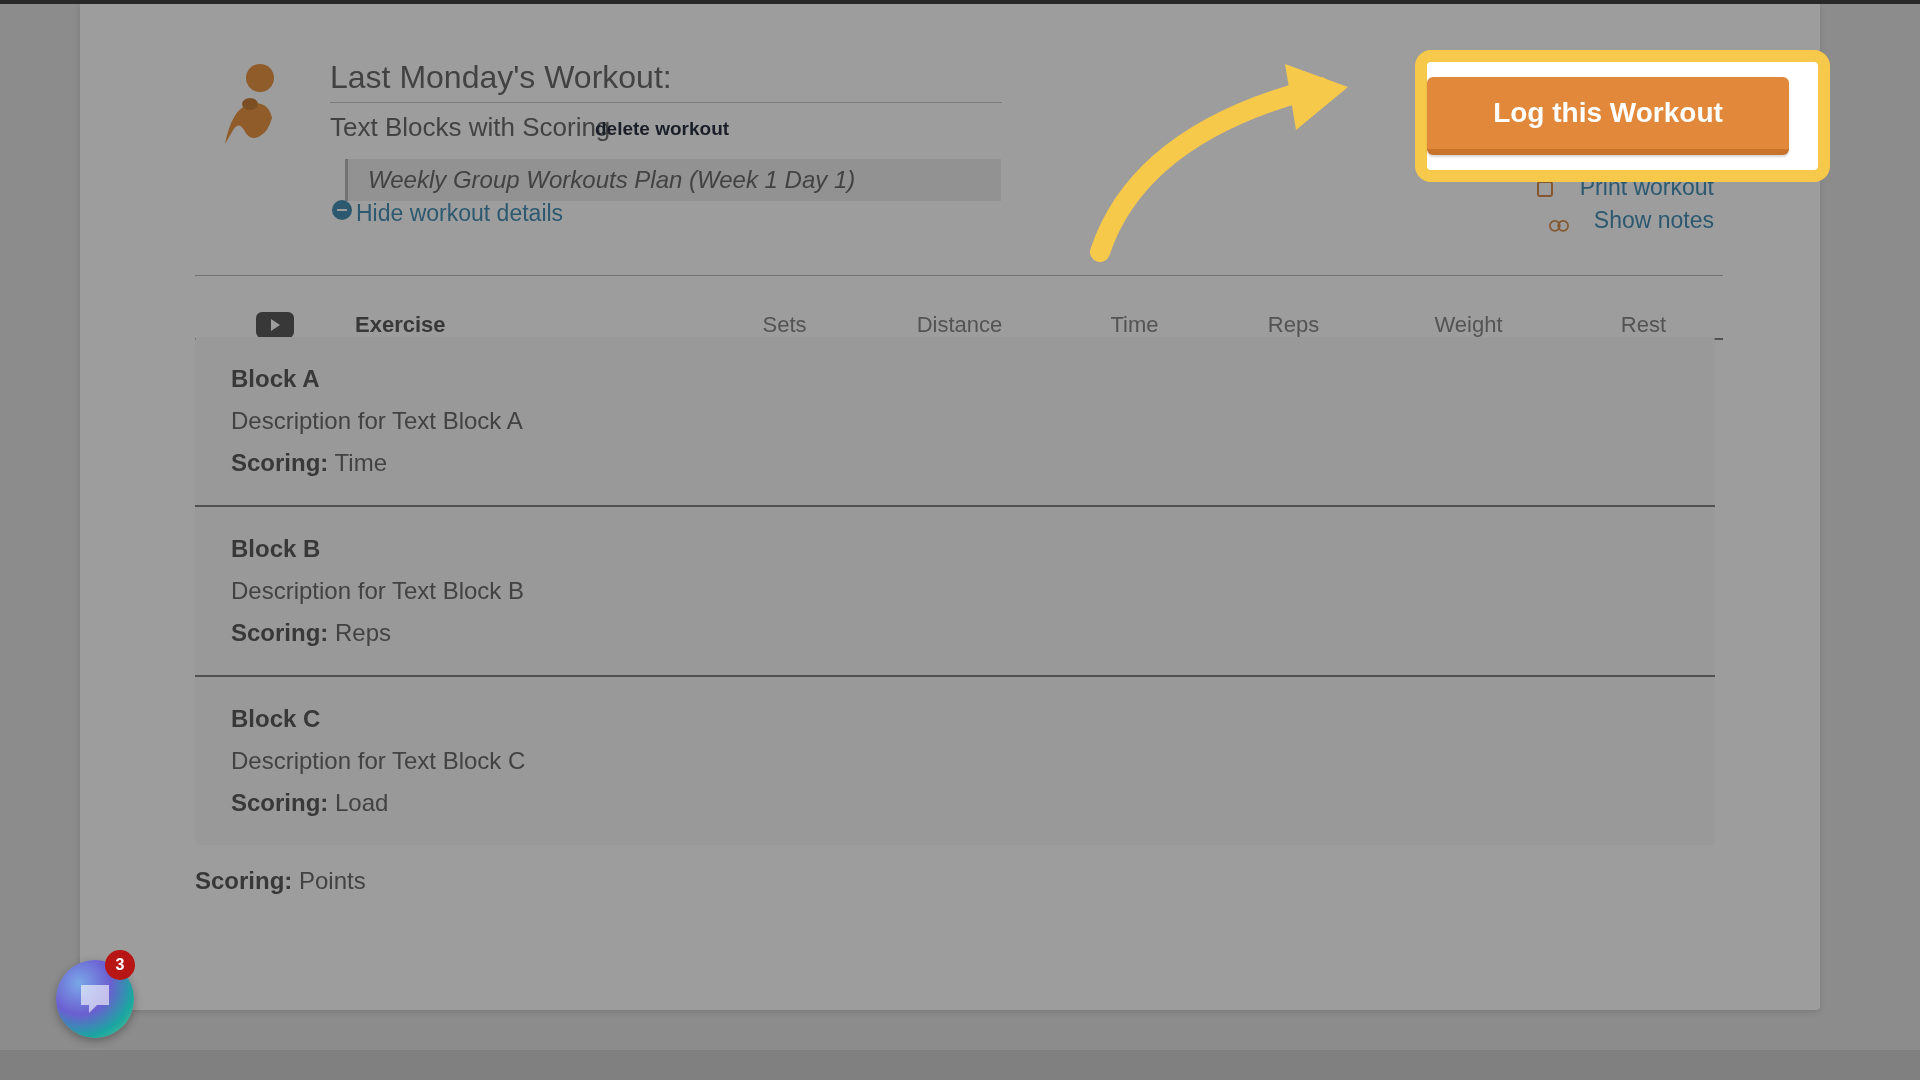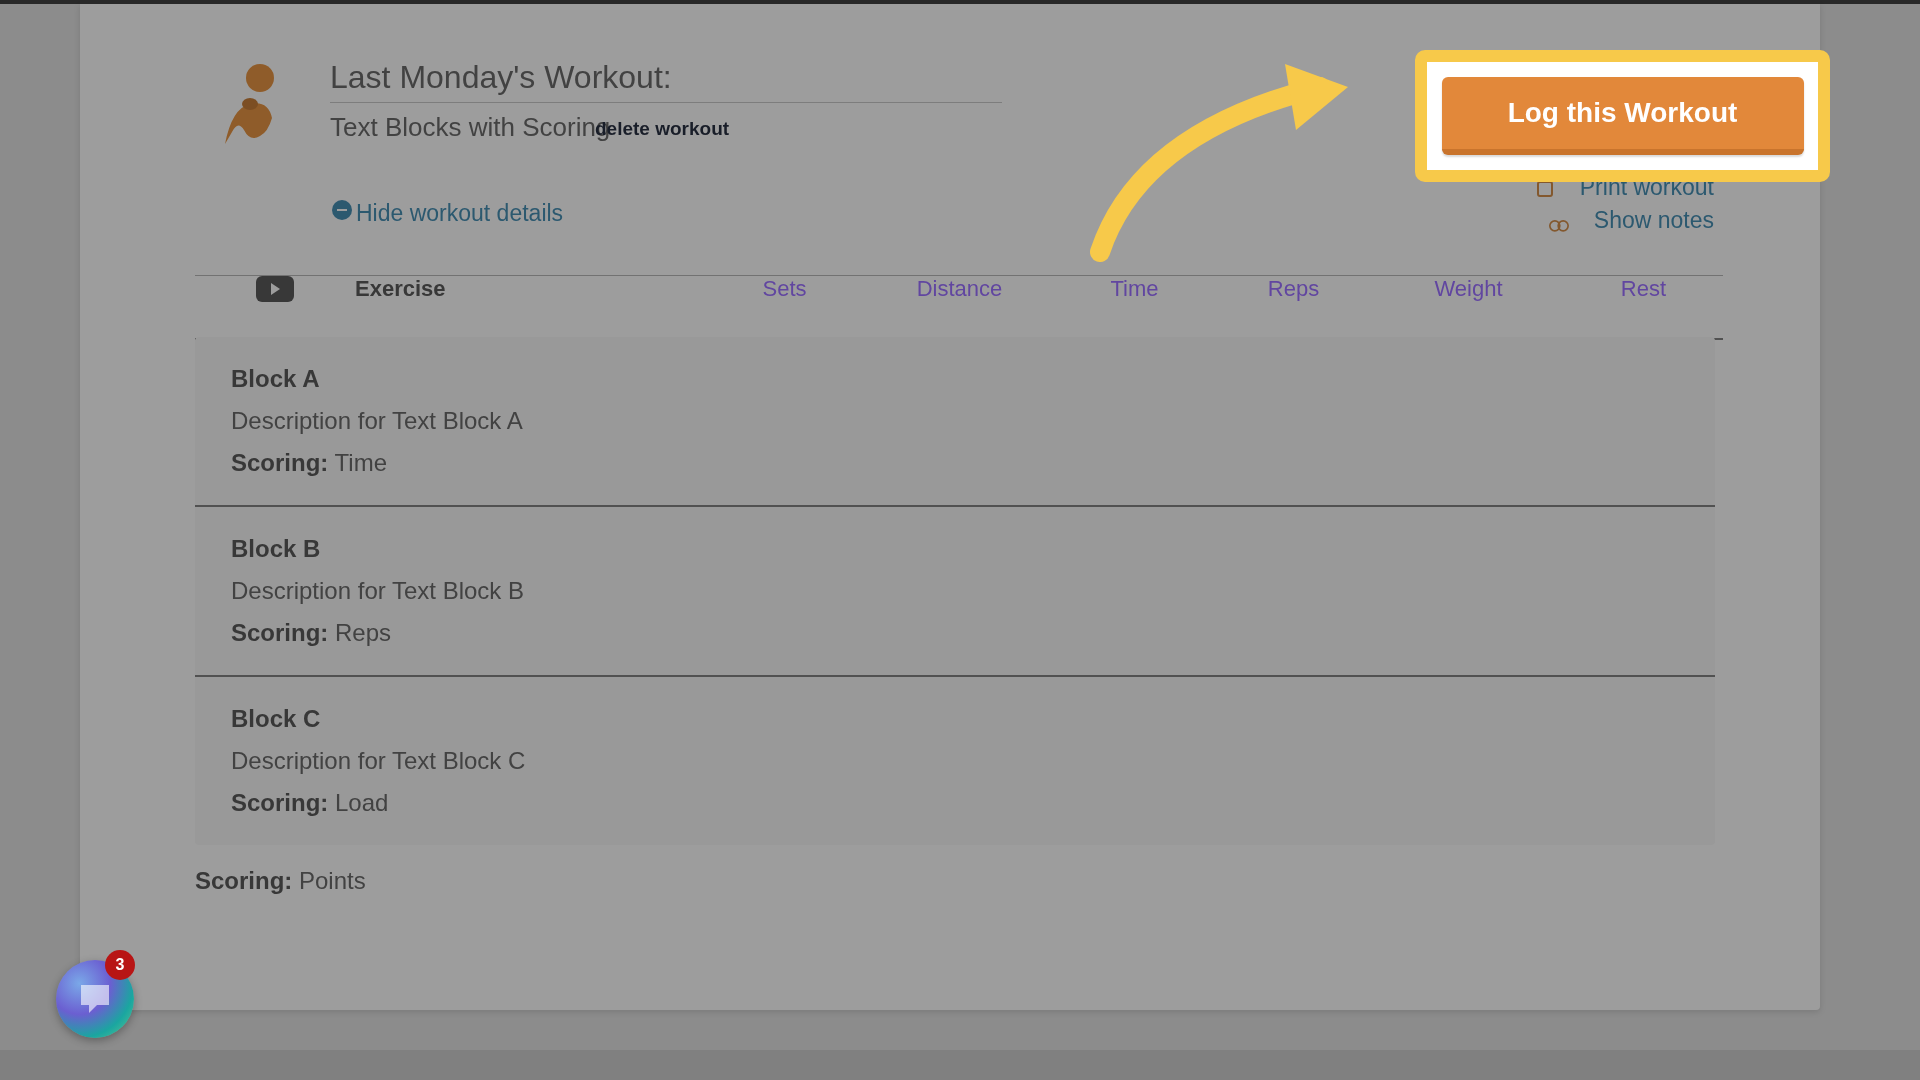--- a/index.html
+++ b/index.html
@@ -118,24 +118,23 @@
   
   .highlight-frame {
     position: absolute;
     right: 90px;
     top: 50px;
     width: 415px;
     height: 132px;
     background: #fff;
     border: 12px solid #f7c94a;
     box-sizing: border-box;
-    border-radius: 10px;
+    border-radius: 16px;
     display: flex;
     align-items: center;
-    justify-content: center;
   }
   .log-btn {
     width: 362px;
     height: 78px;
     background: #e2883a;
     border: none;
     border-bottom: 6px solid #c9742c;
     border-radius: 6px;
     color: #fff;
     font-size: 28px;
@@ -161,25 +160,25 @@
 
   
   .tbl-hdr {
     position: absolute;
     left: 115px; right: 97px;
     top: 271px;
     height: 62px;
     border-top: 1px solid #a8a8a8;
     border-bottom: 2px solid #6e6e6e;
     display: flex;
-    align-items: flex-start;
+    align-items: flex-end;
   }
   .tbl-hdr div {
     font-size: 22px;
-    color: #8b5cf6;
+    color: #737373;
   }
   .col-yt   { width: 160px; display:flex; justify-content:center; }
   .col-ex   { width: 350px; font-weight:700; color:#444 !important; }
   .col-sets { flex:1; text-align:center; }
   .col-dist { flex:1.2; text-align:center; }
   .col-time { flex:1; text-align:center; }
   .col-reps { flex:1; text-align:center; }
   .col-wt   { flex:1.2; text-align:center; }
   .col-rest { flex:1; text-align:center; }
 
@@ -285,20 +284,23 @@
         <ellipse cx="40" cy="44" rx="8" ry="6" fill="#b96a1f"></ellipse>
       </svg>
     </div>
 
     <div class="hdr-title">Last Monday's Workout:</div>
     <div class="hdr-title-underline"></div>
 
     <div class="subtitle">Text Blocks with Scoring</div>
     <span class="delete-link">delete workout</span>
 
+    <div class="plan-box">
+      <span>Weekly Group Workouts Plan (Week 1 Day 1)</span>
+    </div>
 
     <div class="hide-details">
       <span class="hide-icon-circle">
           <span class="hide-icon-minus"></span>
         </span>
       <span>Hide workout details</span>
     </div>
 
     <div class="aux-link aux-print">
       <span class="small-icon">

